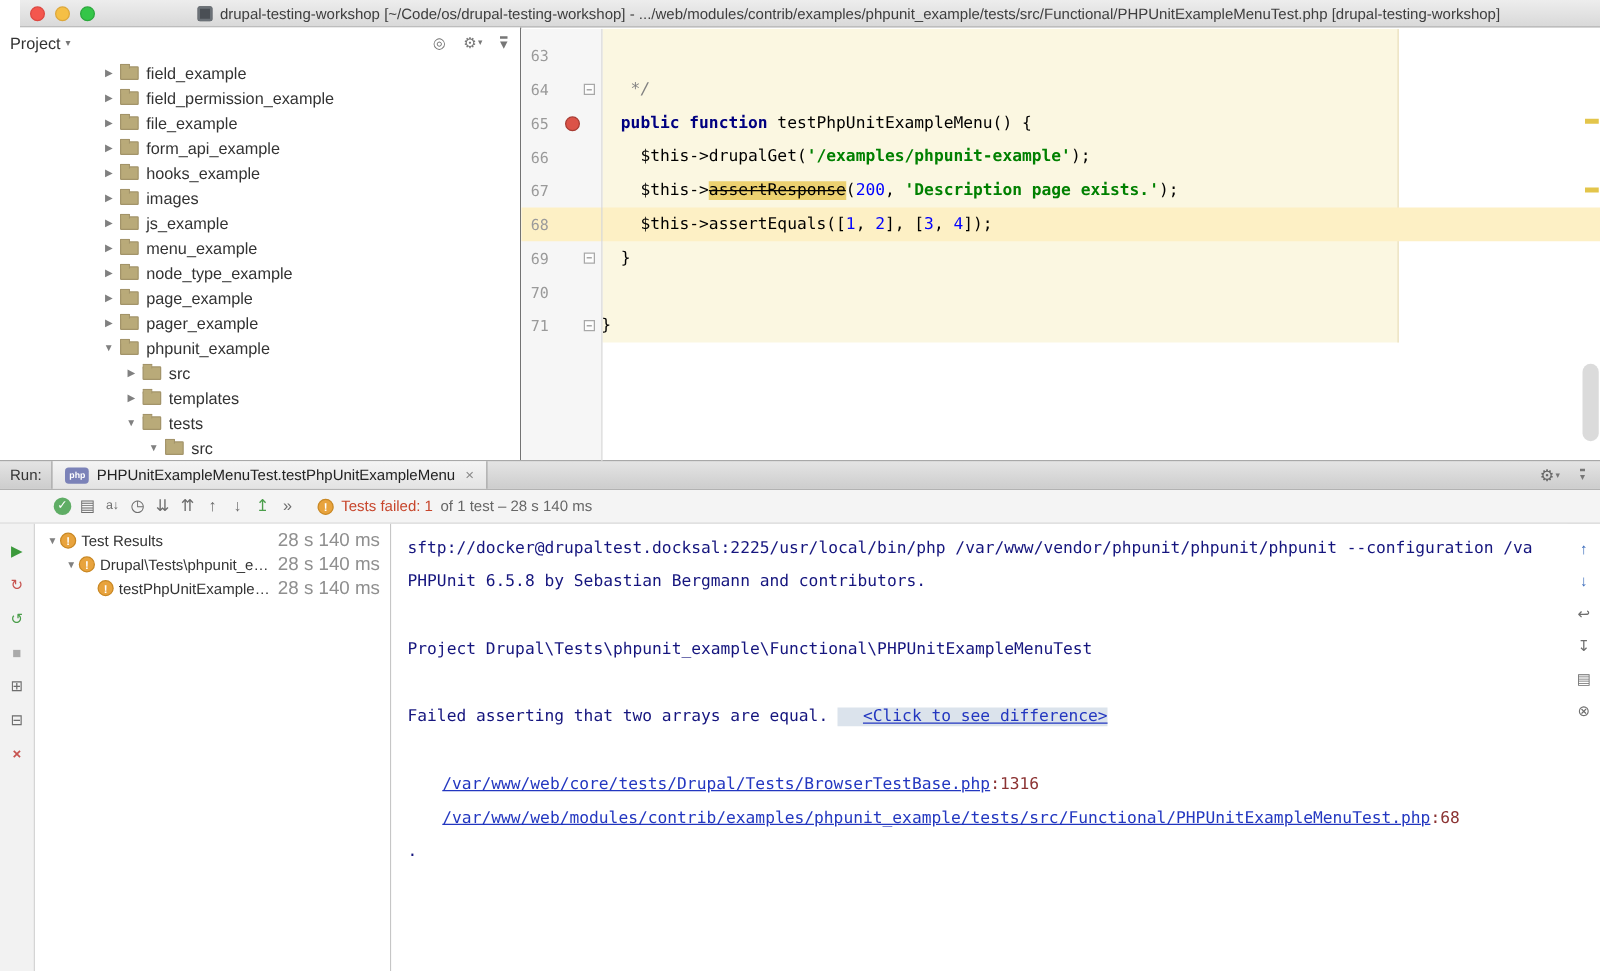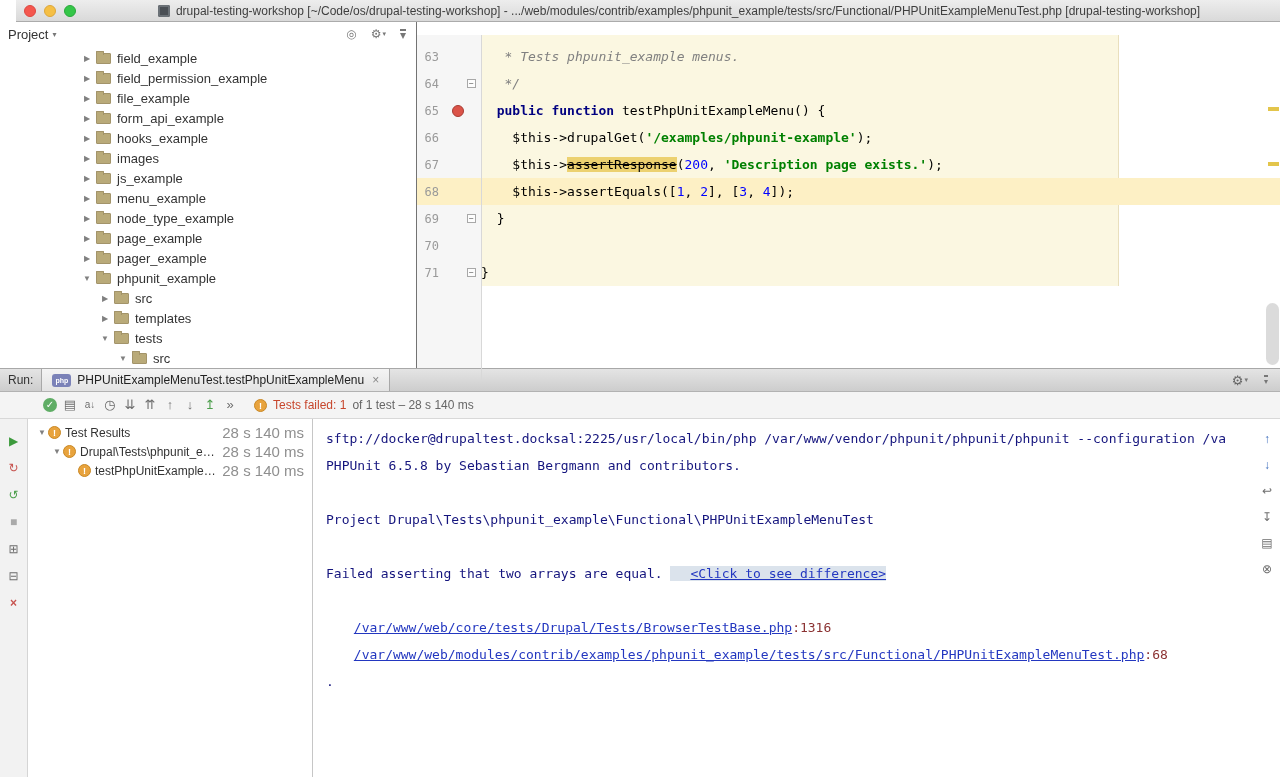--- a/index.html
+++ b/index.html
@@ -35,21 +35,21 @@
   .trow { height:20px; display:flex; align-items:center; font-size:13px; color:#333;
     white-space:nowrap; }
   .arrow { width:14px; font-size:8px; color:#808080; text-align:center; flex:none; }
   .ficon { width:15px; height:11px; background:#b9aa79; border:1px solid #a3946a;
     border-radius:1px; position:relative; margin:0 6px 0 2px; flex:none; }
   .ficon::before { content:""; position:absolute; top:-3px; left:-1px; width:6px; height:3px;
     background:#b9aa79; border:1px solid #a3946a; border-bottom:none;
     border-radius:1px 1px 0 0; }
 
   
-  .editor { position:absolute; left:417px; top:35px; width:863px; height:375px;
+  .editor { position:absolute; left:417px; top:23px; width:863px; height:375px;
     background:#fff; overflow:hidden; }
   .gutter-bg { position:absolute; left:0; top:0; width:64px; height:346px; background:#f6f6f6; z-index:0; }
   .gutter-sep { position:absolute; left:64px; top:0; width:1px; height:346px; background:#d8d8d8; z-index:4; }
   .method-region { position:absolute; left:65px; top:0; width:637px; height:251px;
     background:#fbf7e1; border-right:1px solid #e9dfbd; z-index:1; }
   .current-line { position:absolute; left:0; top:143px; width:863px; height:27px;
     background:#fdf0c5; z-index:2; }
   .elines { position:absolute; left:0; top:8px; width:863px; z-index:3; }
   .eline { height:27px; display:flex; align-items:center; }
   .lnum { width:22px; flex:none; text-align:right; font:12px "DejaVu Sans Mono", monospace;
@@ -235,21 +235,20 @@
 
 <div class="editor">
   <div class="gutter-bg"></div>
   <div class="method-region"></div>
   <div class="current-line"></div>
   <div class="gutter-sep"></div>
   <div class="elines" id="elines">
       <div class="eline">
         <span class="lnum">63</span>
         <span class="lmark"></span>
-        <span class="lcode"><span class="cmt">   * Tests phpunit_example menus.</span></span>
       </div>
       <div class="eline">
         <span class="lnum">64</span>
         <span class="lmark">
           <span class="fold">−</span>
         </span>
         <span class="lcode"><span class="cmt">   */</span></span>
       </div>
       <div class="eline">
         <span class="lnum">65</span>

